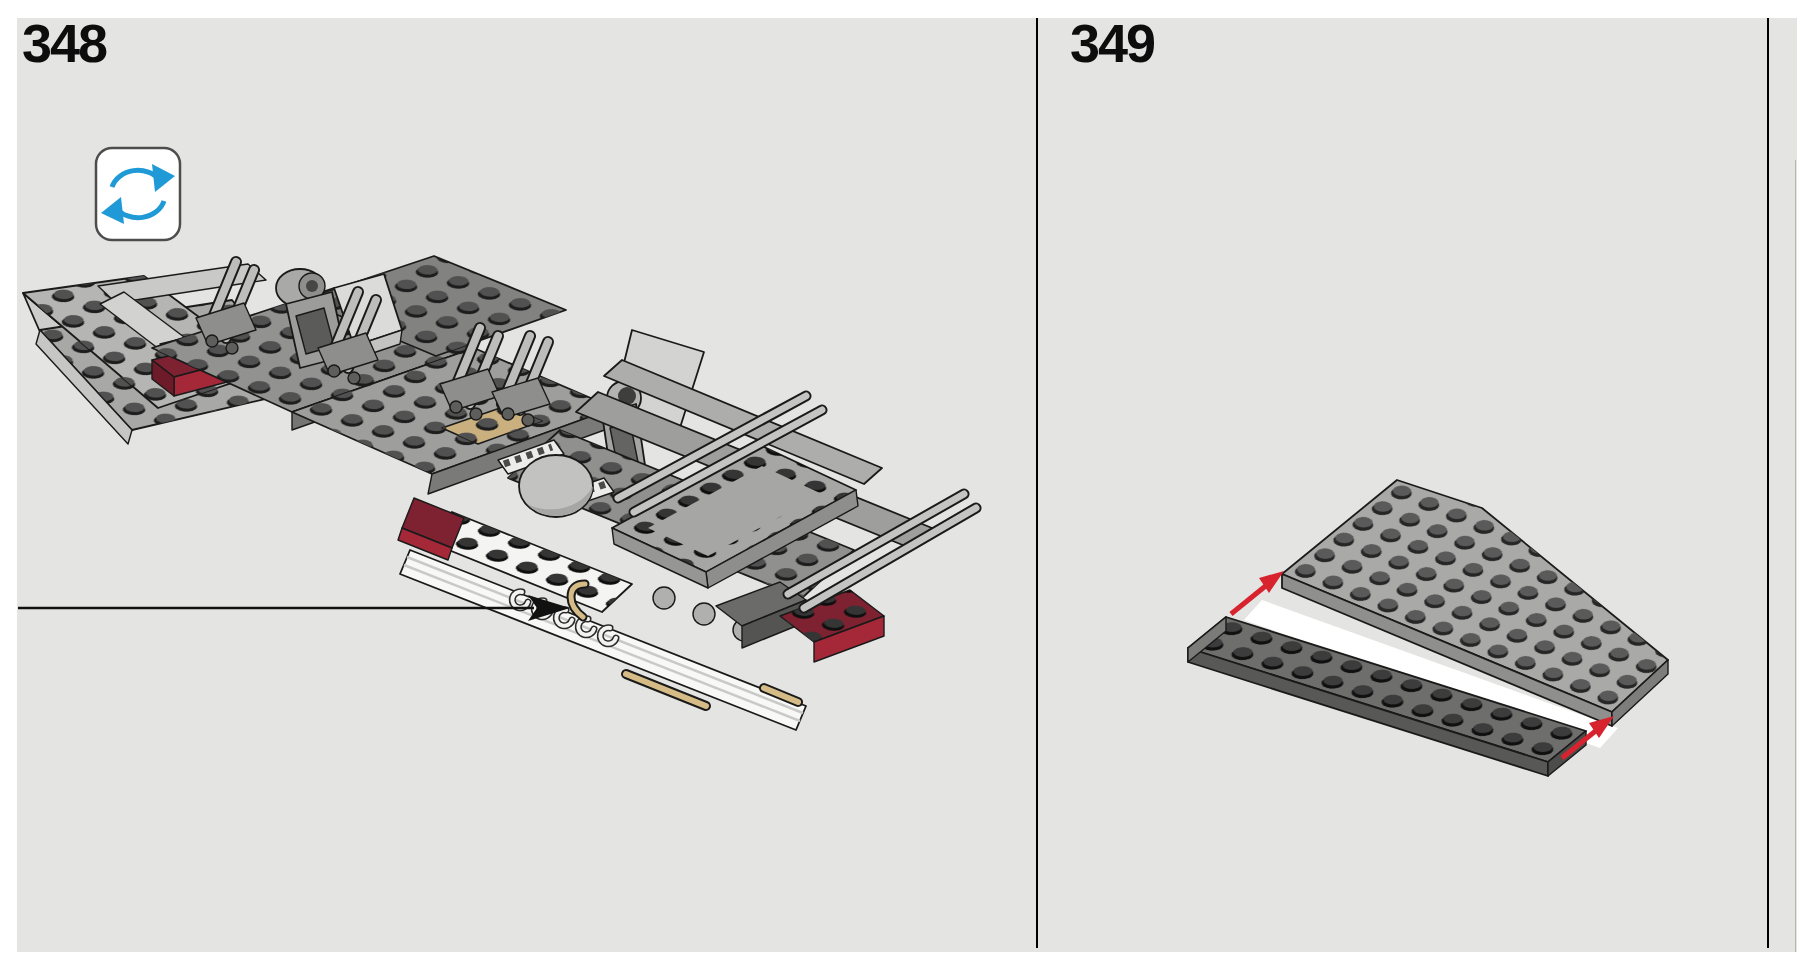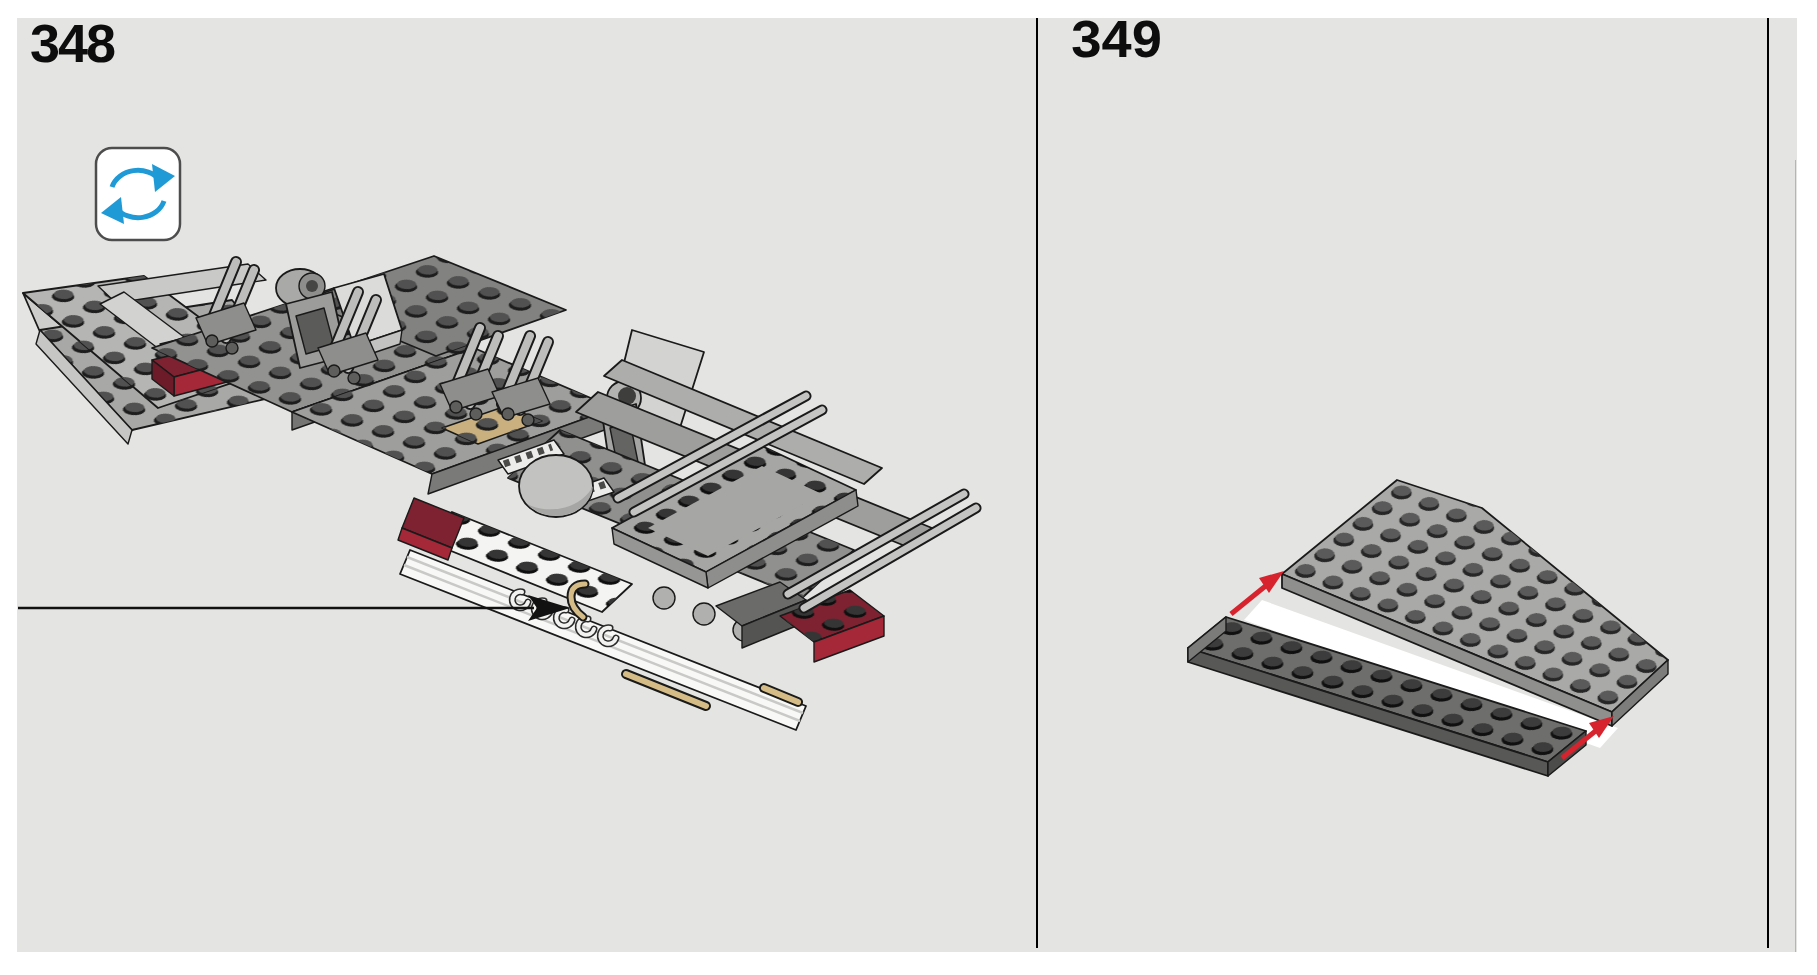--- a/index.html
+++ b/index.html
@@ -4,22 +4,22 @@
 <style>
   html,body{margin:0;padding:0;background:#ffffff;}
   .page{position:relative;width:1817px;height:975px;background:#ffffff;overflow:hidden;
         font-family:"Liberation Sans", sans-serif;}
   .content{position:absolute;left:17px;top:18px;width:1780px;height:934px;background:#e4e4e2;}
   .divider{position:absolute;top:18px;width:2px;height:930px;background:#000;}
   .divider.d1{left:1036px;}
   .divider.d2{left:1767px;}
   .page-edge{position:absolute;left:1795px;top:160px;width:1px;height:792px;background:#b5b5b3;}
   .step-number{position:absolute;font-size:54px;font-weight:700;letter-spacing:-2px;color:#0d0d0d;line-height:1;}
-  .step-number.s348{left:22px;top:16px;margin-left:8px;}
-  .step-number.s349{left:1070px;top:16px;font-family:Liberation Mono, monospace;}
+  .step-number.s348{left:22px;top:16px;}
+  .step-number.s349{left:1070px;top:16px;}
   svg.overlay{position:absolute;left:0;top:0;}
   .outline{stroke:#1a1a1a;stroke-width:1.8;stroke-linejoin:round;}
   .thin{stroke:#1a1a1a;stroke-width:1.4;stroke-linejoin:round;}
 </style>
 </head>
 <body>
 
 <div class="page">
   <div class="content"></div>
   <div class="divider d1"></div>

